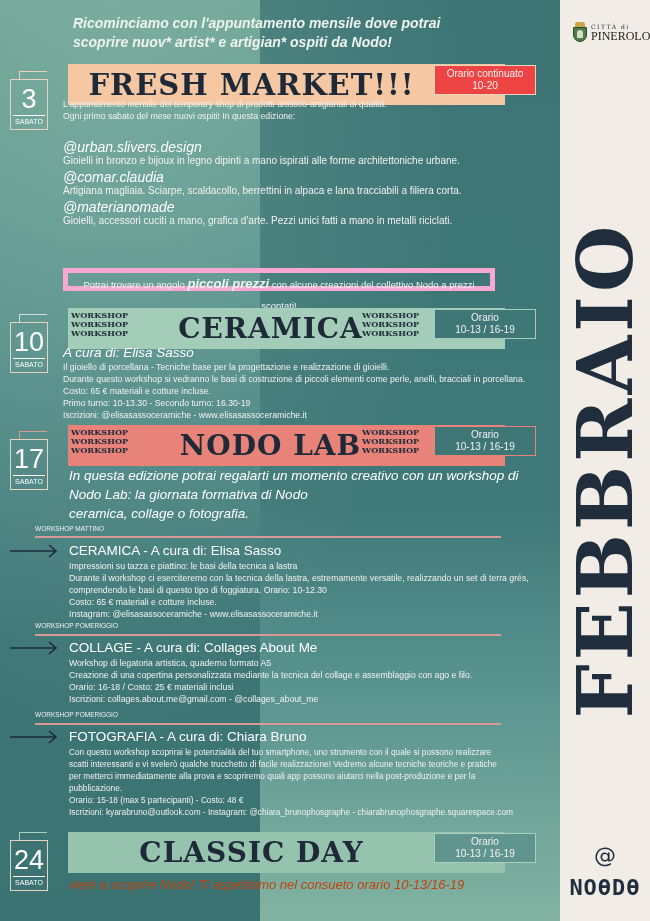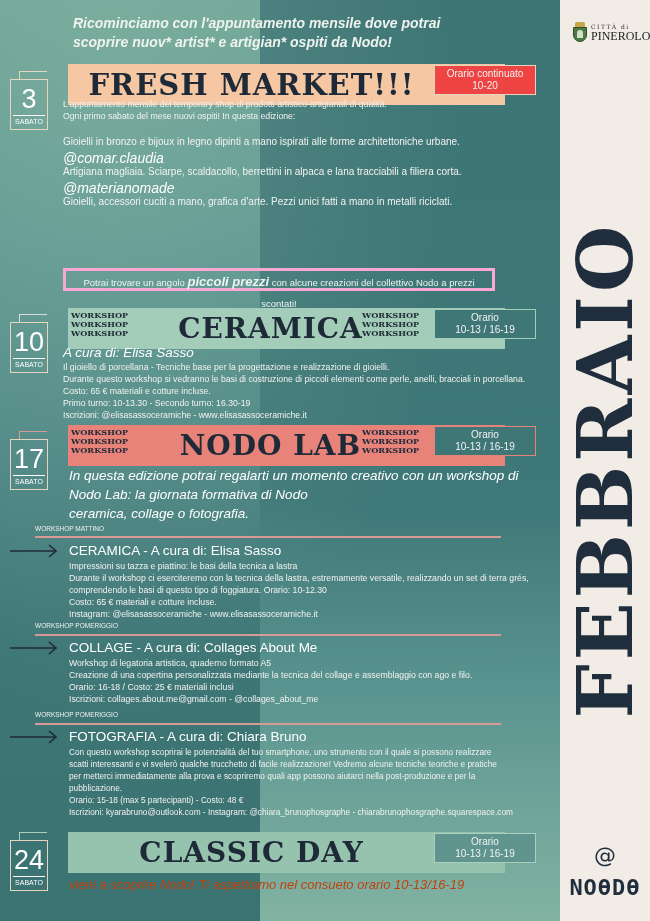--- a/index.html
+++ b/index.html
@@ -42,21 +42,21 @@
 
   .banner { position: absolute; left: 68px; width: 437px; height: 41px; display: flex; align-items: center; justify-content: center; }
   .banner-title { font-family: "DejaVu Serif", serif; font-weight: bold; color: #1f2a38; font-size: 28px; letter-spacing: 1px; }
   .hours { position: absolute; left: 434px; width: 102px; height: 30px; border: 1.5px solid; display: flex; flex-direction: column; align-items: center; justify-content: center; font-size: 10px; line-height: 12px; color: #f2f2f2; }
   .ws-stack { position: absolute; top: 3px; font-family: "DejaVu Serif", serif; font-weight: bold; font-size: 8.2px; line-height: 9px; color: #1f2a38; }
 
   .body-text { position: absolute; left: 63px; font-size: 8.7px; line-height: 12px; color: #f2f2f0; }
   .handle { font-style: italic; font-size: 14px; line-height: 16px; color: #ffffff; display: block; margin-top: 3px; }
   .handle-desc { display: block; font-size: 10px; line-height: 11px; }
 
-  .promo { position: absolute; left: 63px; top: 268px; width: 432px; height: 23px; border: 3px solid #f9a8d4; font-size: 9.5px; line-height: 21px; text-align: center; color: #f0f4f1; }
+  .promo { position: absolute; left: 63px; top: 268px; width: 432px; height: 23px; border: 5px solid #f9a8d4; font-size: 9.5px; line-height: 21px; text-align: center; color: #f0f4f1; }
   .promo b { font-style: italic; font-size: 13px; }
 
   .curator { font-style: italic; font-size: 13.5px; line-height: 16px; color: #ffffff; display: block; }
   .lab-intro { position: absolute; left: 69px; top: 466px; font-style: italic; font-size: 13.5px; line-height: 19px; color: #ffffff; }
 
   .ws-label { position: absolute; left: 35px; font-size: 6.5px; color: #f0f0f0; }
   .ws-rule { position: absolute; left: 35px; width: 466px; height: 1.5px; background: #d89a94; }
   .arrow { position: absolute; left: 10px; width: 48px; height: 14px; }
   .ws-block { position: absolute; left: 69px; width: 460px; font-size: 8.7px; line-height: 12px; color: #f2f2f0; }
   .ws-title { display: block; font-size: 13.5px; line-height: 16px; color: #ffffff; margin-bottom: 1px; }
@@ -106,20 +106,21 @@
   <div class="hours" style="top:65px; border-color:#e7d4be; background:#ef4444;">
     <span>Orario continuato</span>
     <span>10-20</span>
   </div>
   <div class="body-text" style="top:98px;">
     <div>L'appuntamento mensile del temporary shop di prodotti artistico-artigianali di qualità.</div>
     <div>Ogni primo sabato del mese nuovi ospiti! In questa edizione:</div>
   </div>
   <div class="body-text" style="top:136px;">
     <div>
+      <span class="handle">@urban.slivers.design</span>
       <span class="handle-desc">Gioielli in bronzo e bijoux in legno dipinti a mano ispirati alle forme architettoniche urbane.</span>
     </div>
     <div>
       <span class="handle">@comar.claudia</span>
       <span class="handle-desc">Artigiana magliaia. Sciarpe, scaldacollo, berrettini in alpaca e lana tracciabili a filiera corta.</span>
     </div>
     <div>
       <span class="handle">@materianomade</span>
       <span class="handle-desc">Gioielli, accessori cuciti a mano, grafica d'arte. Pezzi unici fatti a mano in metalli riciclati.</span>
     </div>

